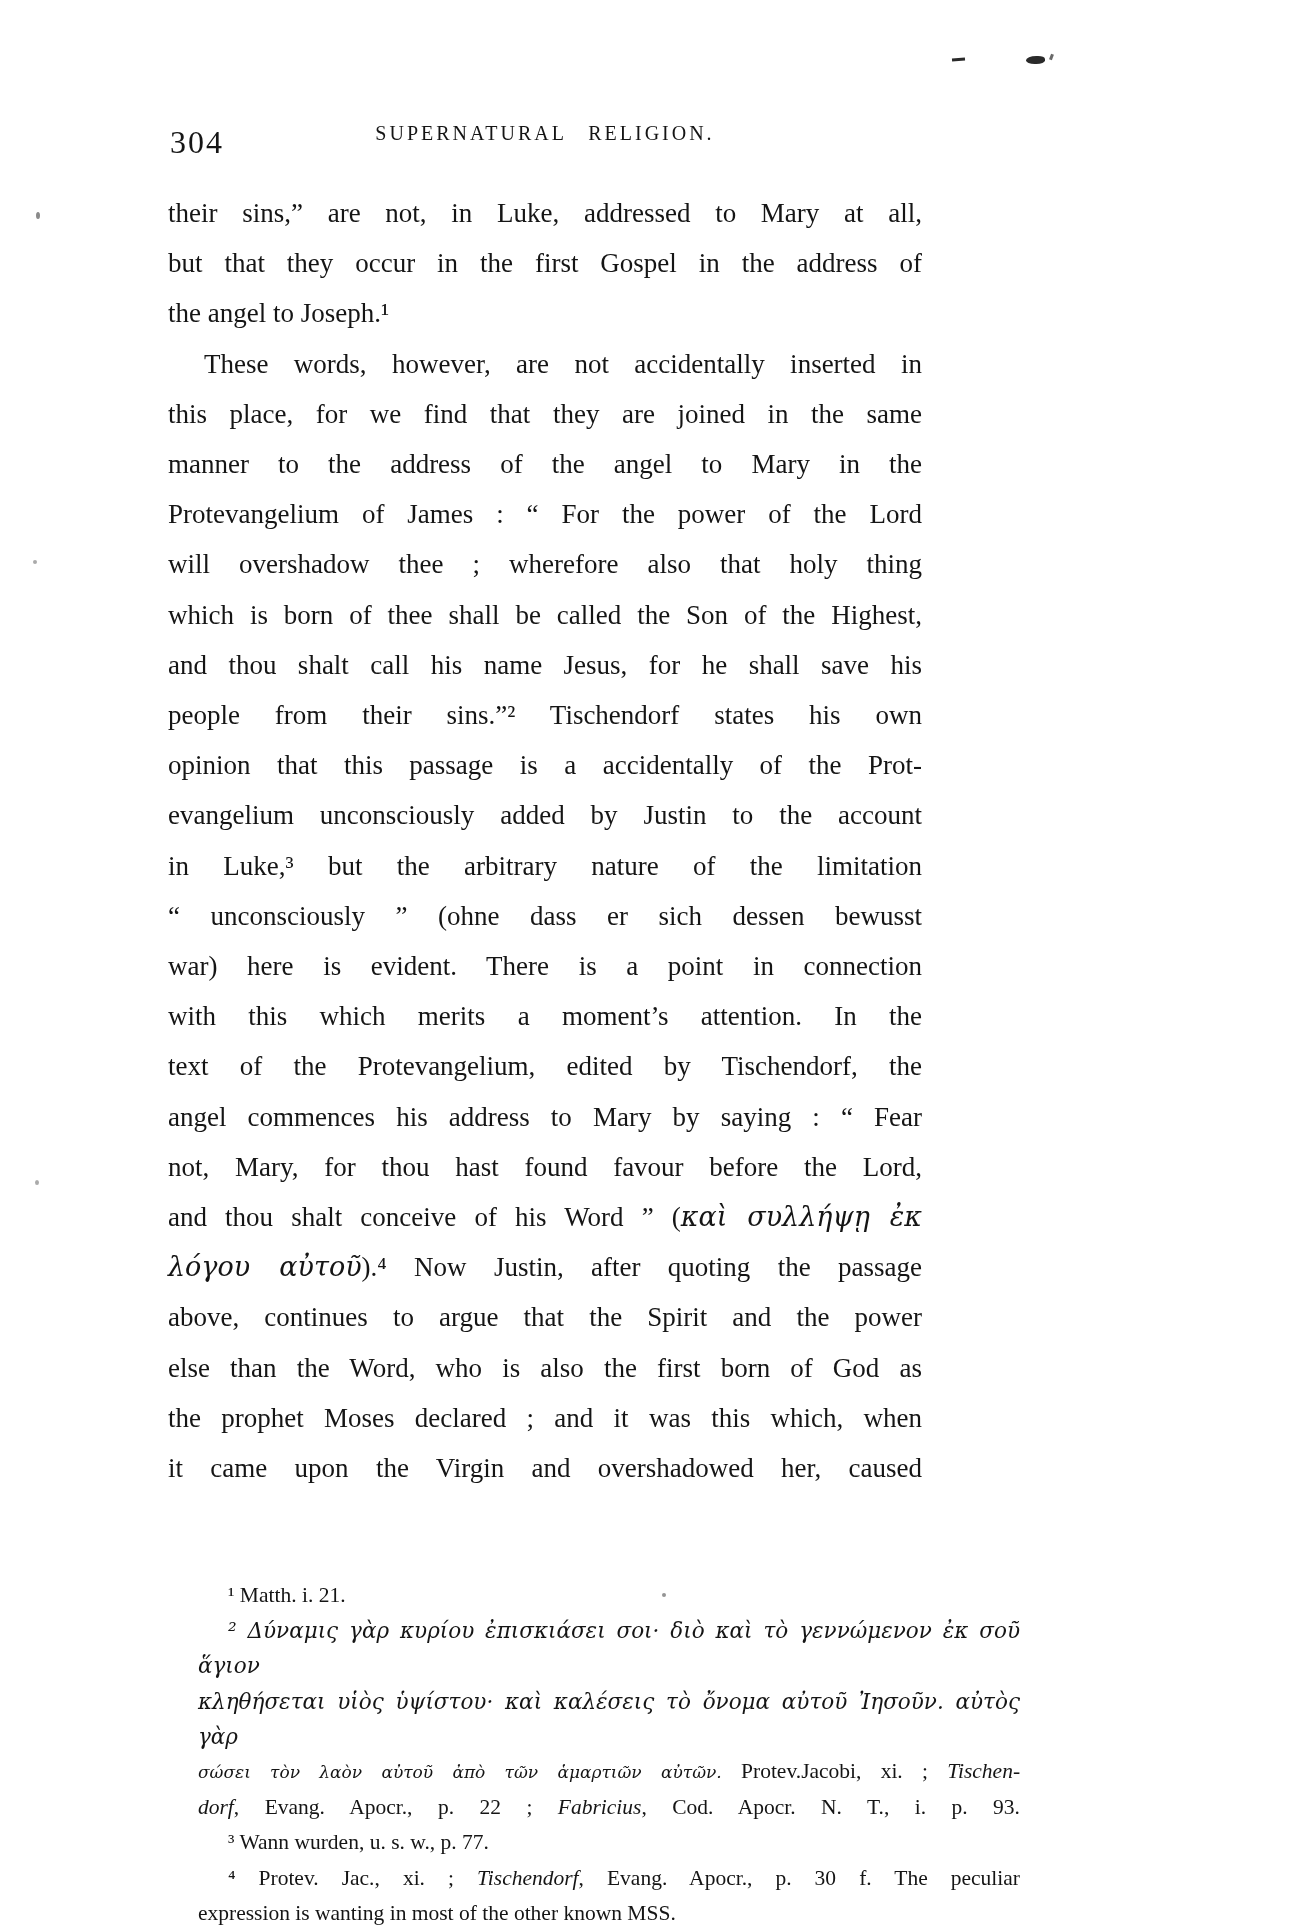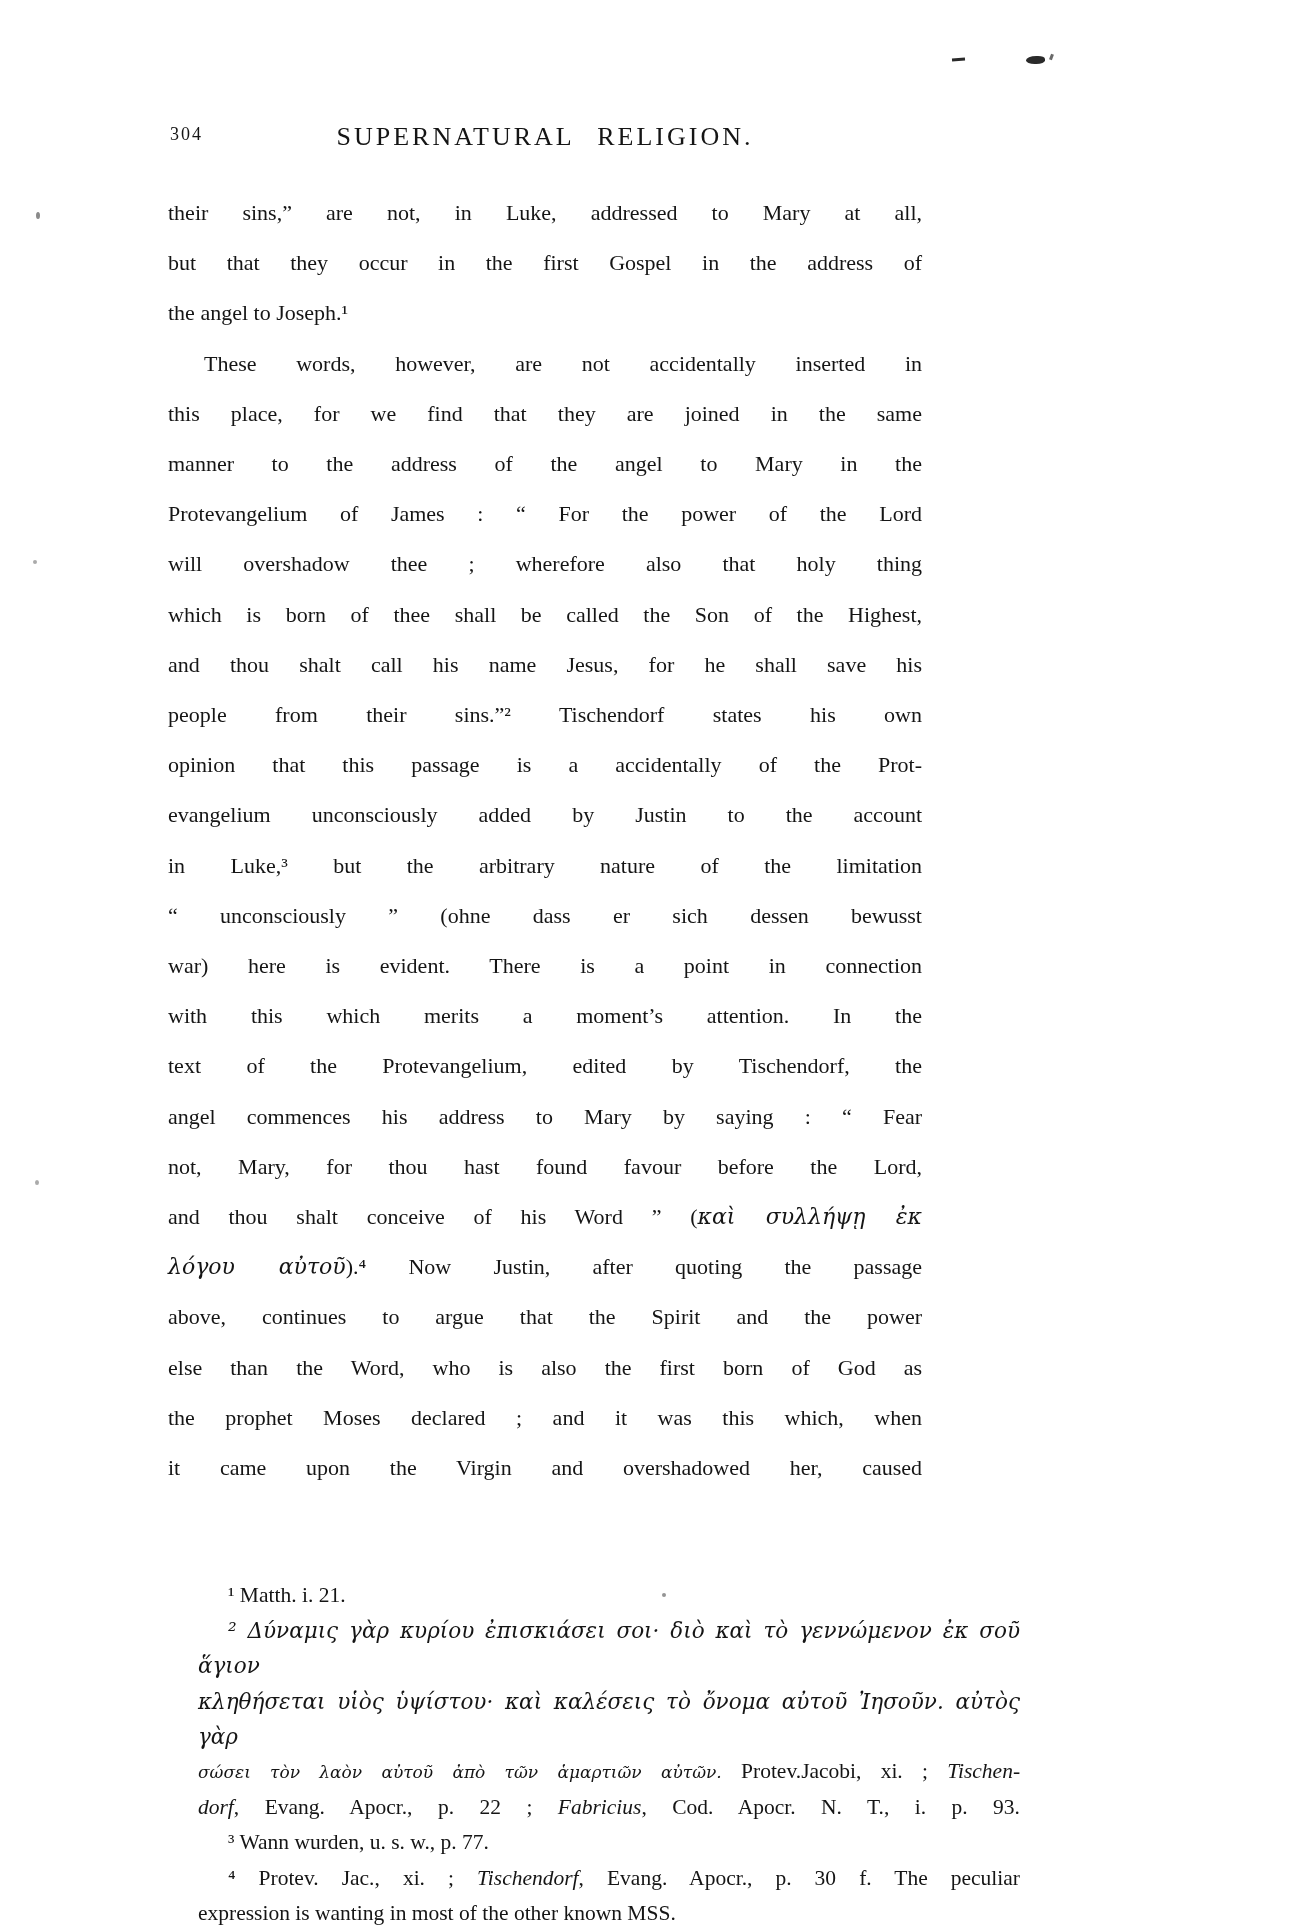--- a/index.html
+++ b/index.html
@@ -3,29 +3,29 @@
 <meta charset="utf-8">
 <style>
   html,body { margin:0; padding:0; background:#e8e8e8; }
   .page {
     position:relative; width:1292px; height:1925px;
     background:#ffffff; color:#151515; overflow:hidden;
     font-family:"Liberation Serif","DejaVu Serif",serif;
   }
   
   .header-row { position:absolute; left:168px; top:118px; width:754px; height:42px; }
-  .page-number { position:absolute; left:2px; top:6px; font-size:18px; letter-spacing:2px; }
+  .page-number { position:absolute; left:2px; top:6px; font-size:32px; letter-spacing:2px; }
   .running-title {
     position:absolute; left:0; top:4px; width:100%; text-align:center;
-    font-size:26px; letter-spacing:3px; word-spacing:14px;
+    font-size:20px; letter-spacing:3px; word-spacing:14px;
   }
   
   .body-col { position:absolute; left:168px; top:188px; width:754px; }
   .bline {
-    font-size:22px; line-height:50.2px;
+    font-size:27px; line-height:50.2px;
     text-align:justify; text-align-last:justify; text-justify:inter-word;
     white-space:normal;
   }
   .bline.endline { text-align-last:left; }
   .bline.indent { text-indent:36px; }
   .grk { font-style:italic; font-family:"DejaVu Serif",serif; }
   .it  { font-style:italic; }
   
   .foot-col { position:absolute; left:158px; top:1578px; width:862px; }
   .fline {

